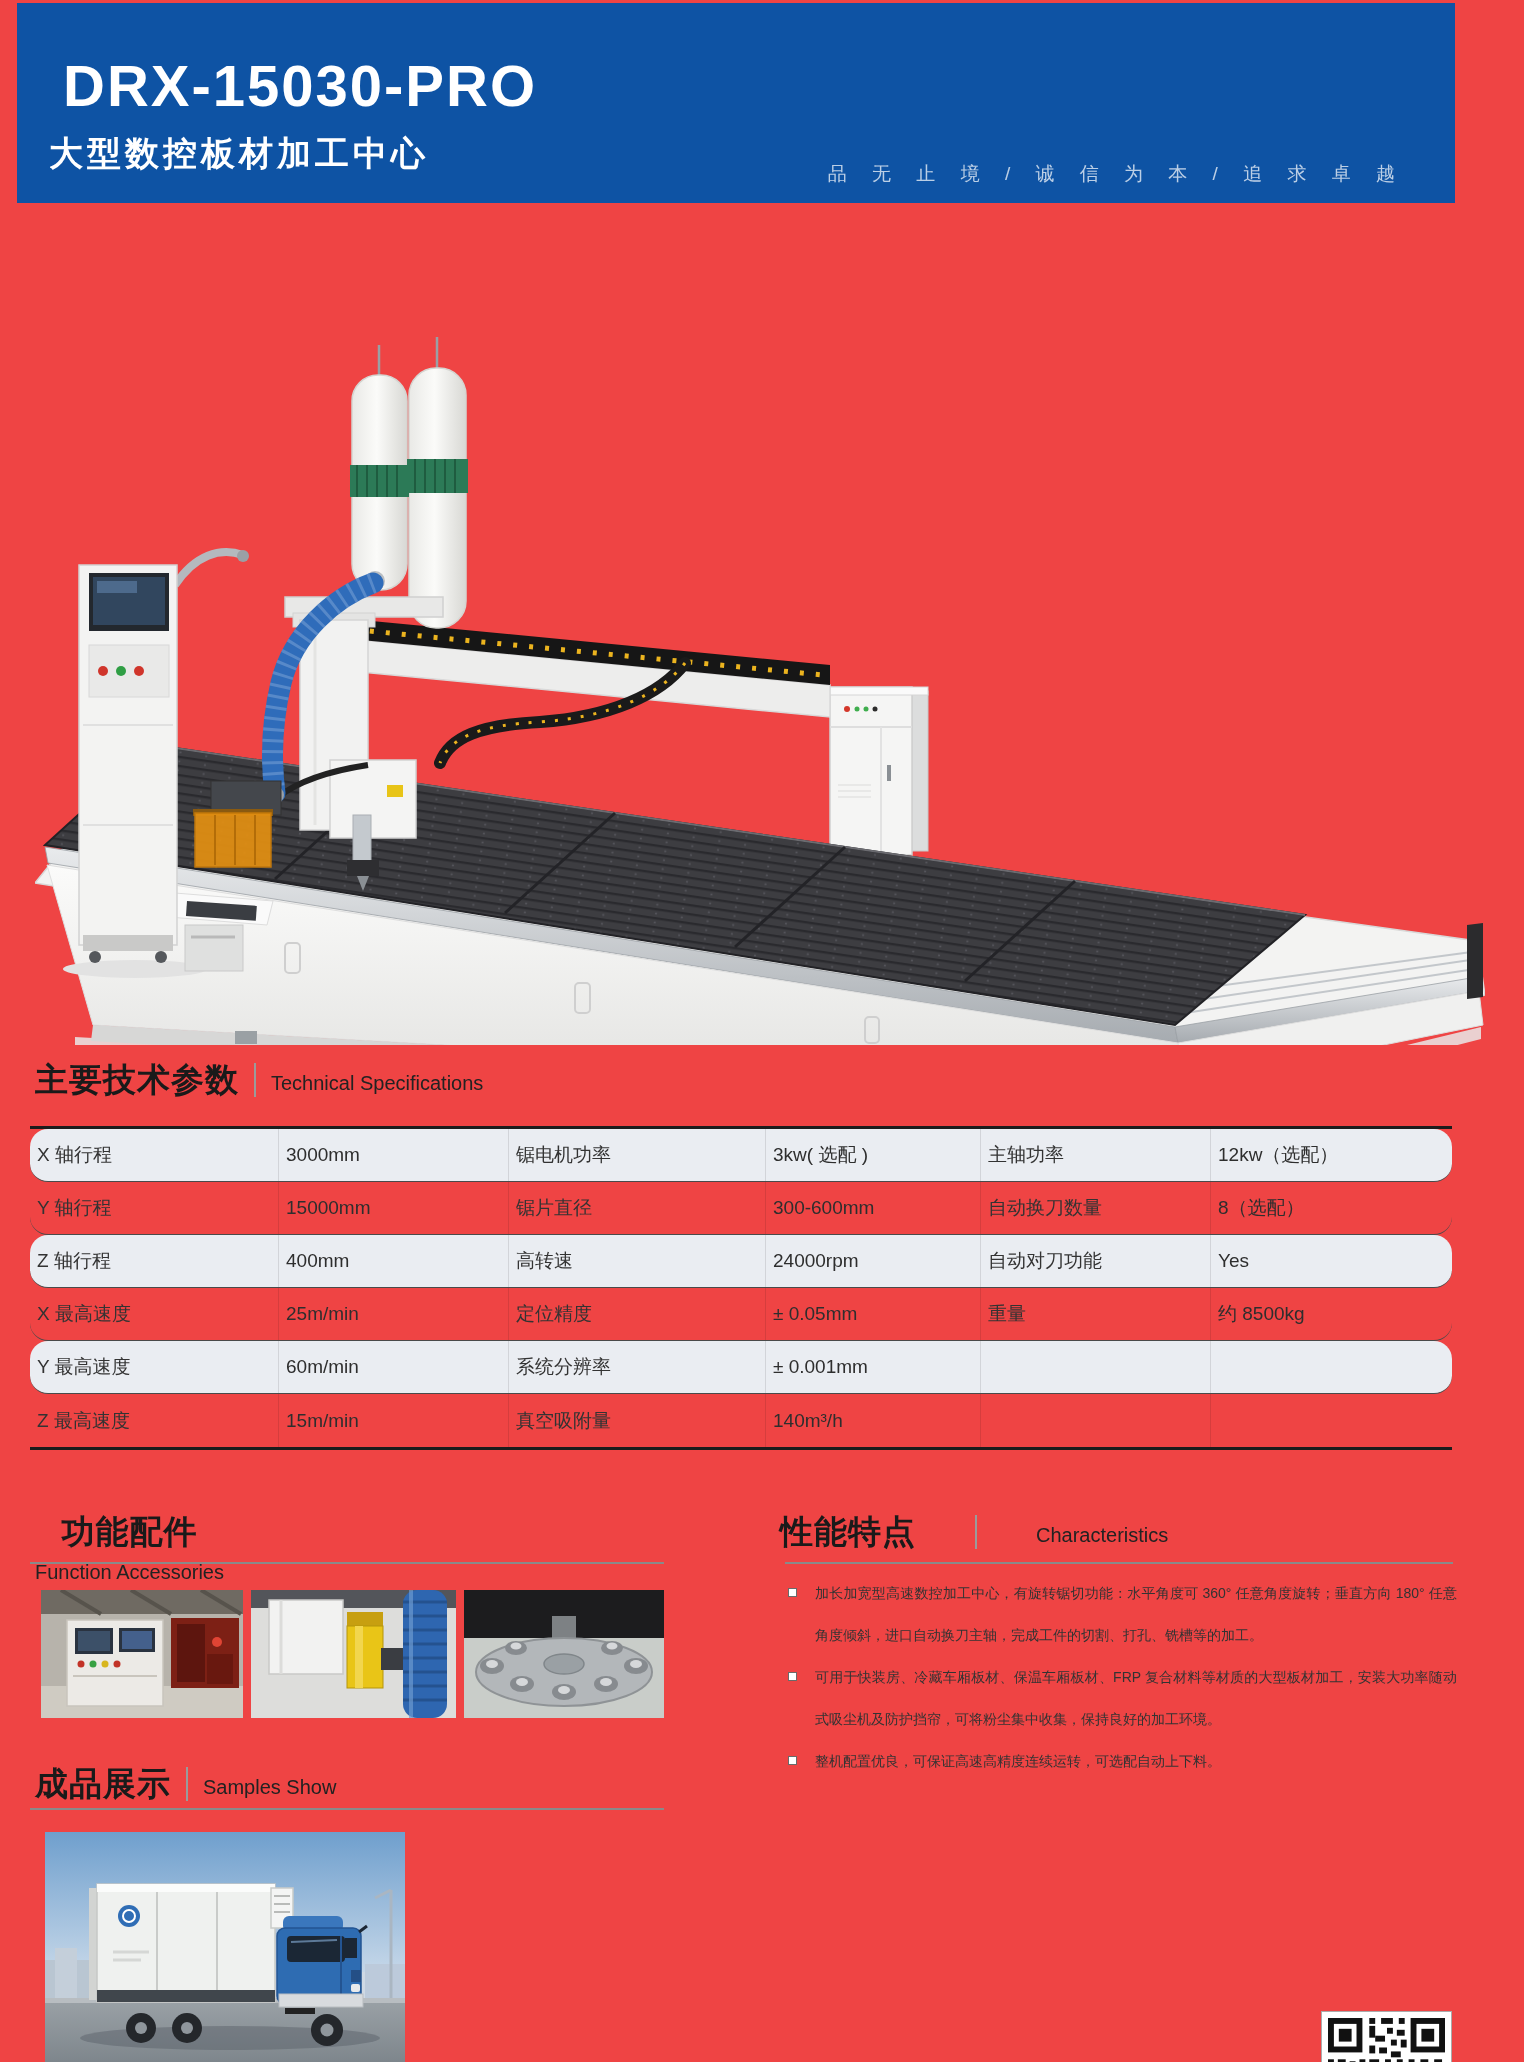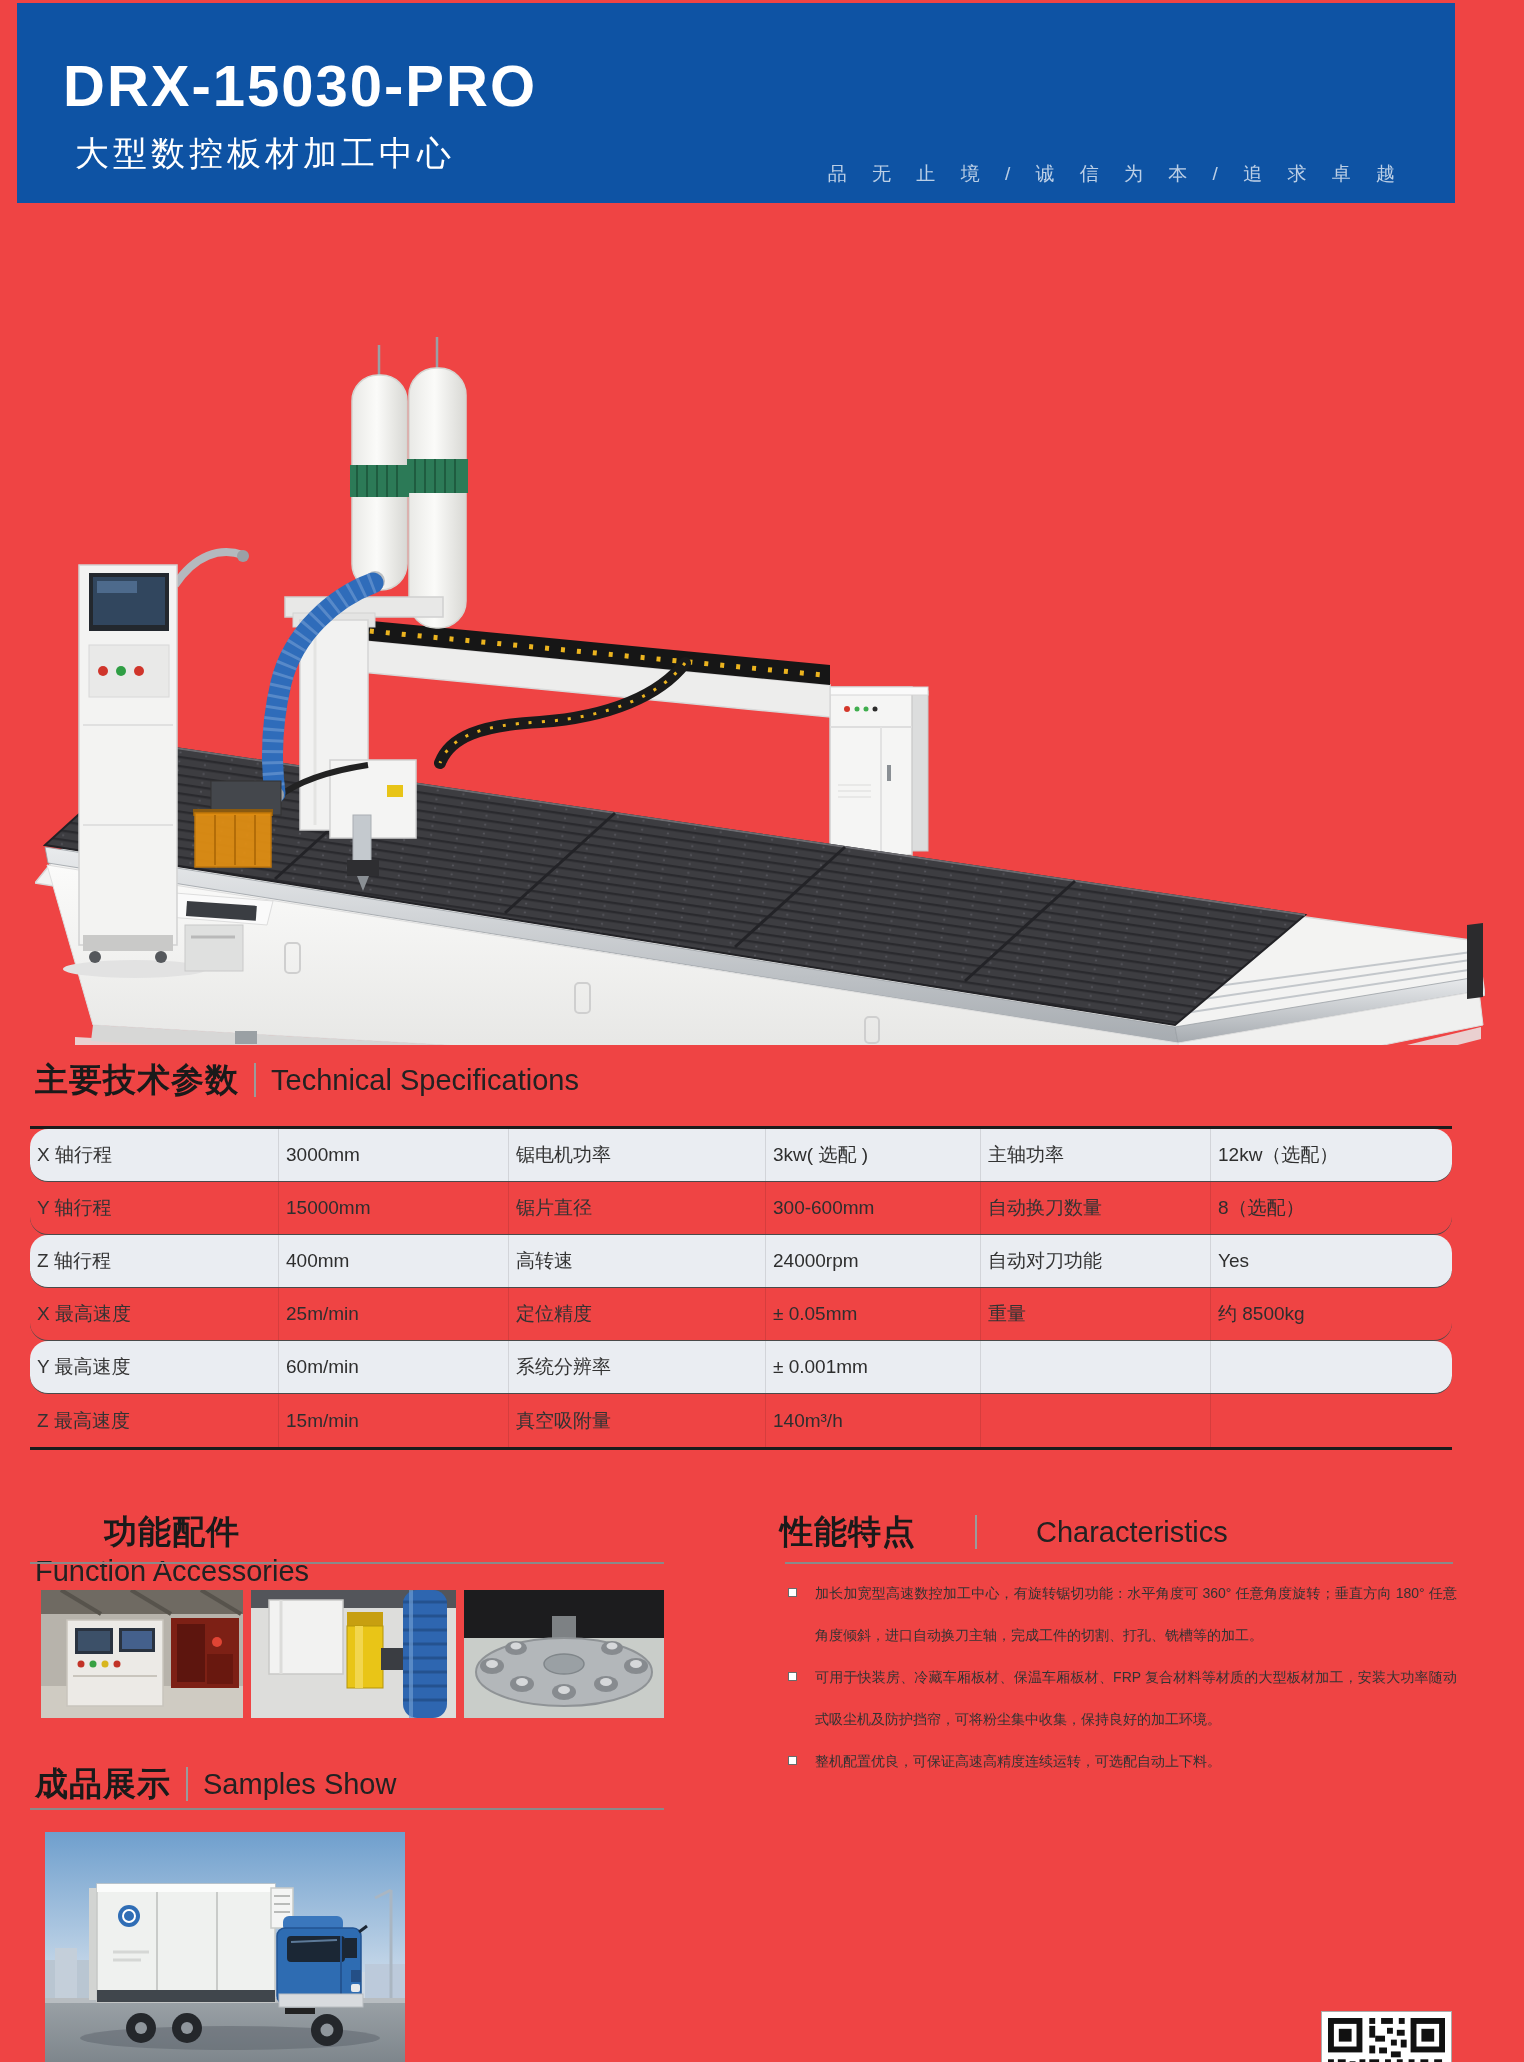--- a/index.html
+++ b/index.html
@@ -3,28 +3,28 @@
 <meta charset="utf-8">
 <style>
   * { margin:0; padding:0; box-sizing:border-box; }
   html,body { background:#ffffff; }
   body { font-family:"Liberation Sans","DejaVu Sans",sans-serif; }
   .page { position:relative; width:1524px; height:2062px; background:#ef4444; overflow:hidden; }
 
   
   .header { position:absolute; left:17px; top:3px; width:1438px; height:200px; background:#0E53A4; }
   .model { position:absolute; left:46px; top:54px; font-size:58px; font-weight:900; color:#fff; letter-spacing:2px; line-height:1; }
-  .subtitle { position:absolute; left:58px; top:132px; font-size:34px; font-weight:400; color:#fff; letter-spacing:4px; line-height:1.1; }
+  .subtitle { position:absolute; left:32px; top:132px; font-size:34px; font-weight:700; color:#fff; letter-spacing:4px; line-height:1.1; }
   .slogan { position:absolute; right:50px; bottom:16px; font-size:19px; color:rgba(255,255,255,0.72); letter-spacing:10px; white-space:nowrap; }
 
   
   .sec-title { position:absolute; display:flex; align-items:center; height:44px; }
   .sec-title .zh { font-size:33px; font-weight:700; color:#1a1a1a; letter-spacing:1px; }
   .sec-title .bar { width:2px; height:34px; background:#9b9b9b; margin:0 15px; }
-  .sec-title .en { font-size:29px; font-weight:400; color:#222; }
+  .sec-title .en { font-size:20px; font-weight:400; color:#222;margin-top:6px; }
 
   .rule { position:absolute; height:2px; background:#8a8a8a; }
 
   
   .spec-table { position:absolute; left:30px; top:1126px; width:1422px; border-top:3px solid #1c1c1c; border-bottom:3px solid #1c1c1c; }
   .spec-row { display:grid; grid-template-columns:248px 230px 257px 215px 230px 242px; height:53px; align-items:center; border-bottom:1px solid #4a4a4a;border-radius:18px; }
   .spec-row:last-child { border-bottom:none; }
   .spec-row.alt { background:#EAEDF2; }
   .spec-cell { font-size:19px; color:#333; padding-left:7px; white-space:nowrap; }
   .spec-cell.v { color:#2e2e2e; }

